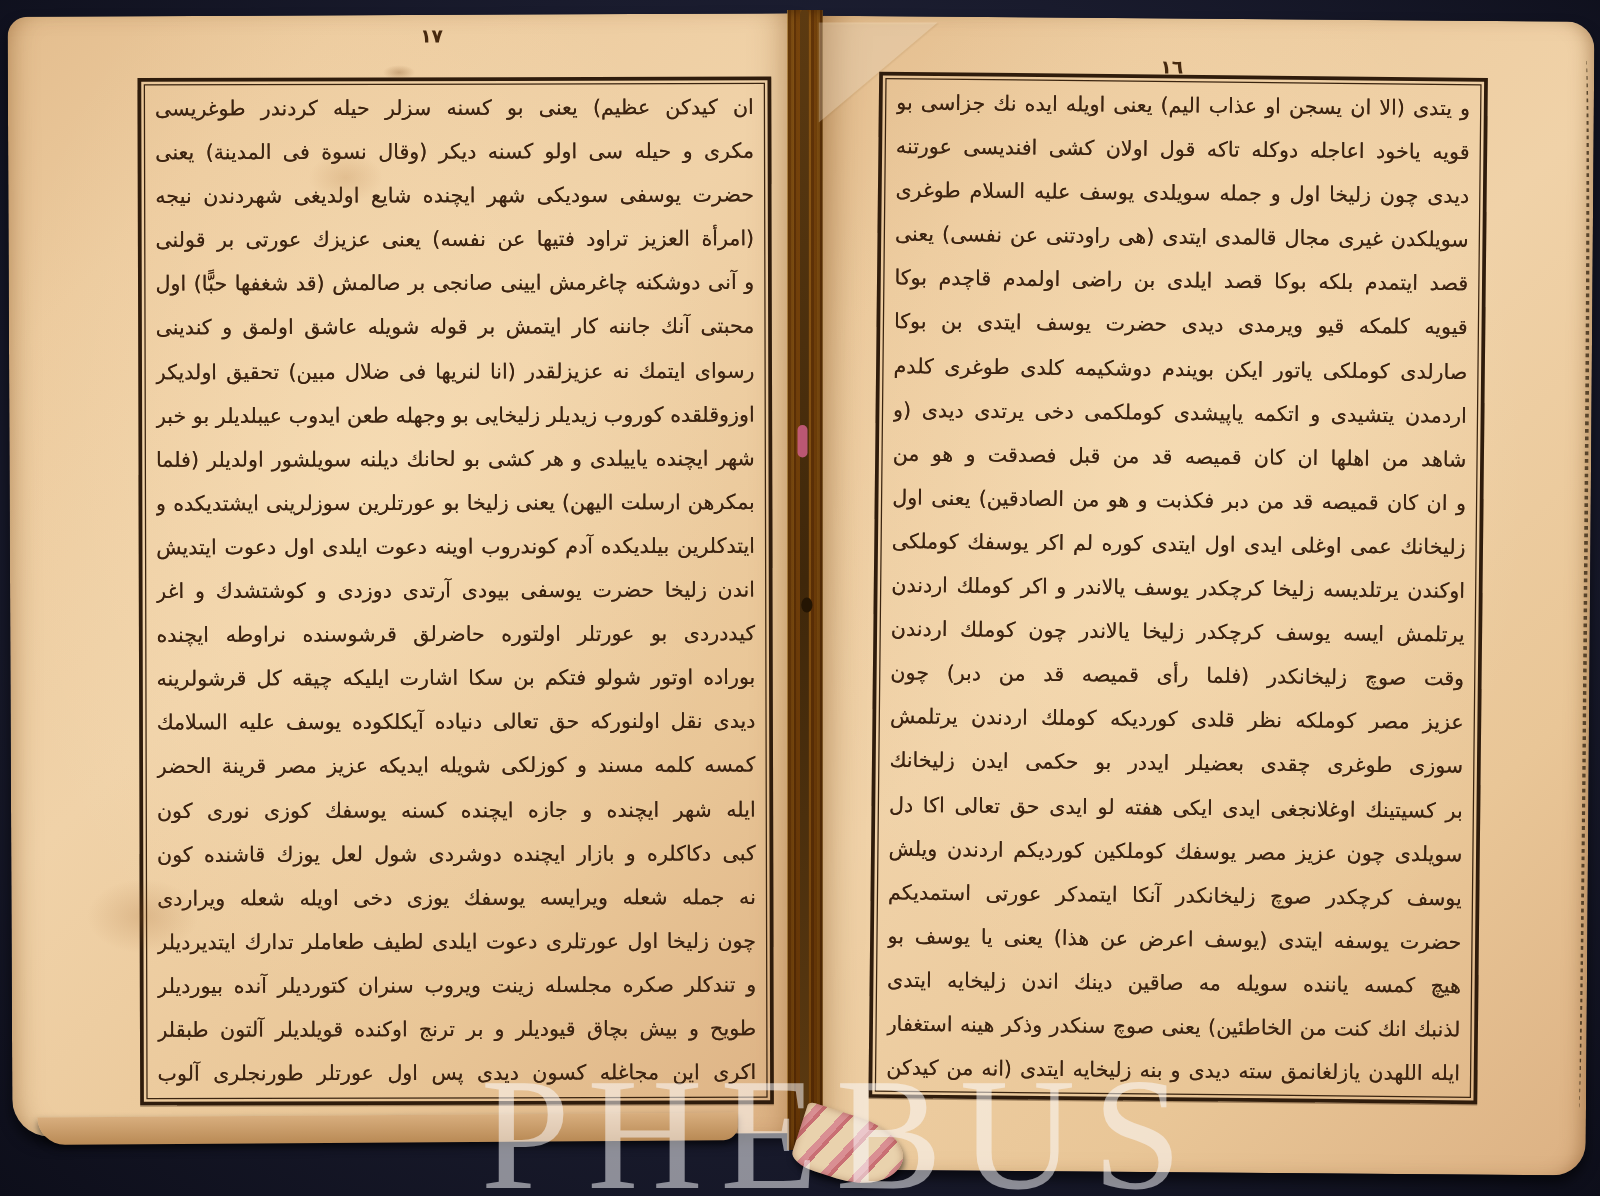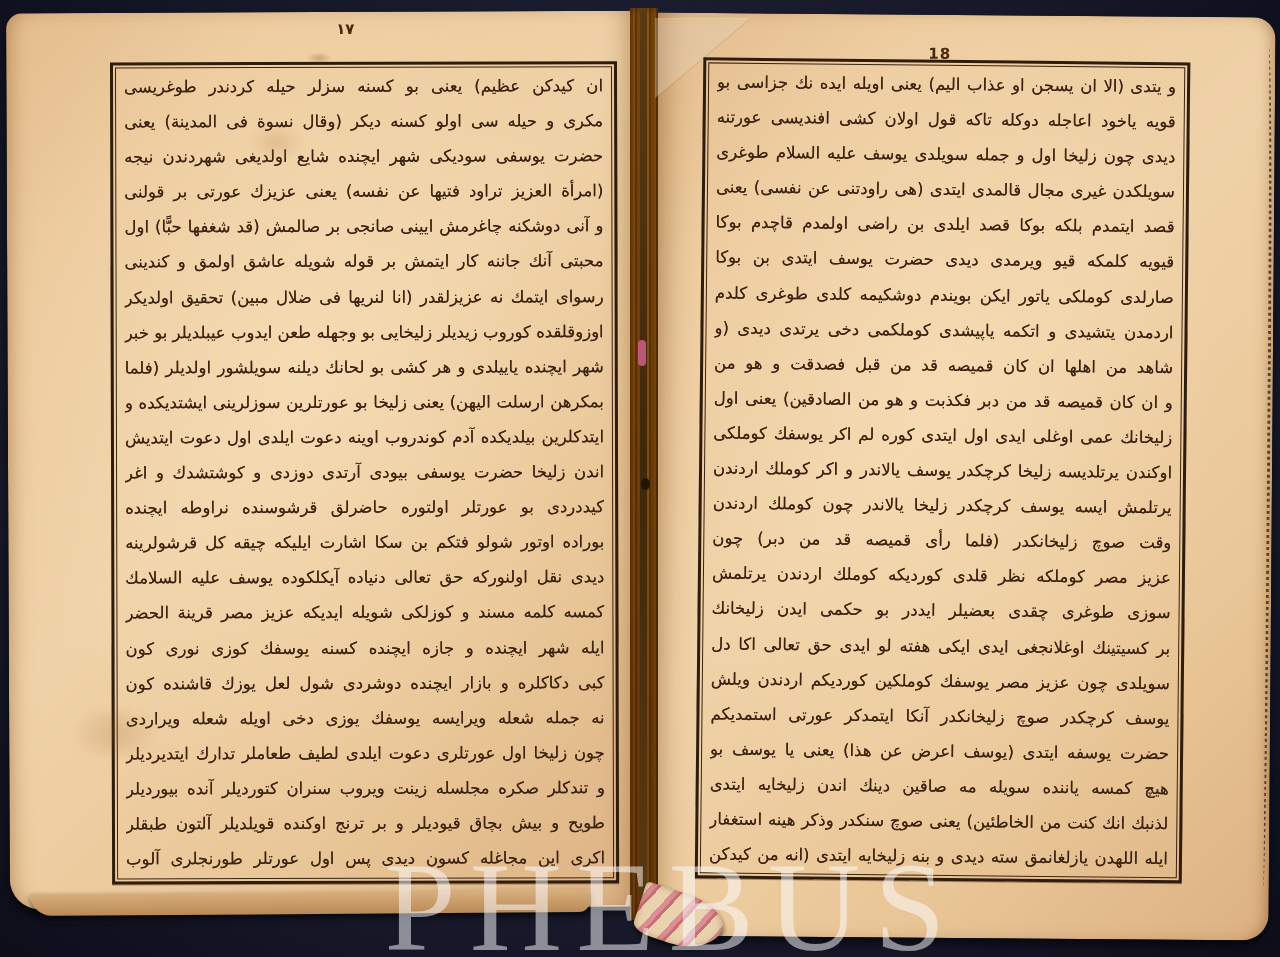--- a/index.html
+++ b/index.html
@@ -124,21 +124,21 @@
           </div>
       </div>
     </div>
     <div class="stain s1"></div>
     <div class="stain s2"></div>
     <div class="stain s6"></div>
   </div>
   <div class="under-sheet"></div>
 
   <div class="page page-right">
-    <div class="page-number">18</div>
+    <div class="page-number">١٦</div>
     <div class="frame">
       <div class="frame-inner">
         <div class="text">
             <div class="line">و یتدی (الا ان یسجن او عذاب الیم) یعنی اویله ایده نك جزاسی بو درکه زندانه</div>
             <div class="line">قویه یاخود اعاجله دوکله تاکه قول اولان کشی افندیسی عورتنه قصد ایتمیه</div>
             <div class="line">دیدی چون زلیخا اول و جمله سویلدی یوسف علیه السلام طوغری</div>
             <div class="line">سویلکدن غیری مجال قالمدی ایتدی (هی راودتنی عن نفسی) یعنی بن بوکا</div>
             <div class="line">قصد ایتمدم بلکه بوکا قصد ایلدی بن راضی اولمدم قاچدم بوکا صارلدی</div>
             <div class="line">قیویه کلمکه قیو ویرمدی دیدی حضرت یوسف ایتدی بن بوکا صارلمدم بوکا</div>
             <div class="line">صارلدی کوملکی یاتور ایکن بویندم دوشکیمه کلدی طوغری کلدم قاچدم</div>

